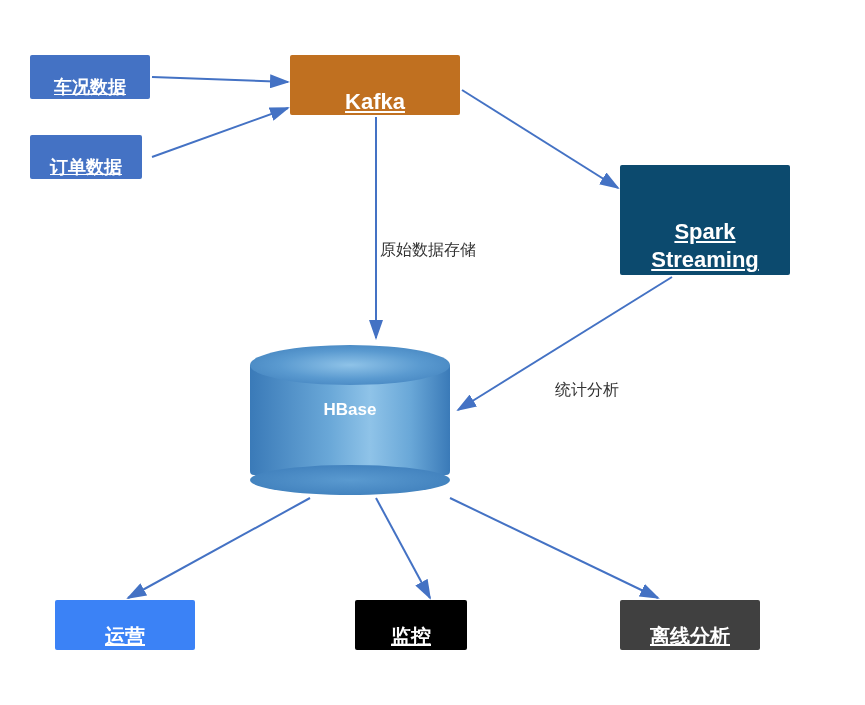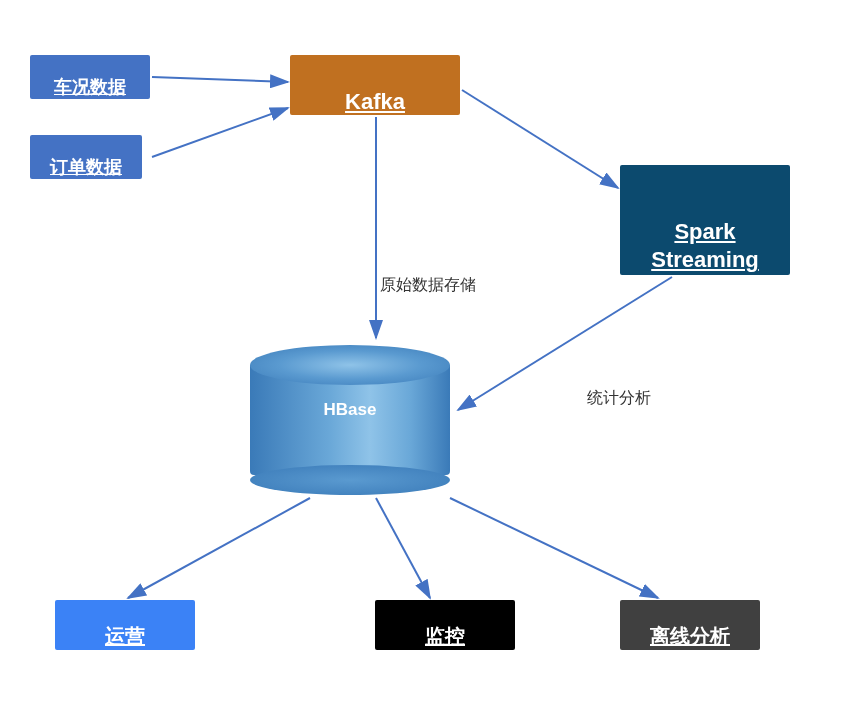--- a/index.html
+++ b/index.html
@@ -145,27 +145,26 @@
       height: 50px;
       background: #3b82f6;
       color: #fff;
       font-size: 20px;
       border-radius: 2px;
     }
 
     .node-jiankong {
       left: 355px;
       top: 600px;
-      width: 140px;
+      width: 112px;
       height: 50px;
       background: #000;
       color: #fff;
       font-size: 20px;
       border-radius: 2px;
-      margin-left: 20px;
     }
 
     .node-lixian {
       left: 620px;
       top: 600px;
       width: 140px;
       height: 50px;
       background: #404040;
       color: #fff;
       font-size: 20px;
@@ -175,27 +174,25 @@
     
     .arrow-label {
       position: absolute;
       font-size: 16px;
       color: #333;
     }
 
     .label-yuanshi {
       left: 380px;
       top: 240px;
-      margin-top: 35px;
     }
 
     .label-tongji {
       left: 555px;
-      top: 388px;
-      margin-left: 32px;
+      top: 380px;
     }
 
     
     .watermark {
       position: absolute;
       bottom: 8px;
       right: 8px;
       font-size: 13px;
       color: #999;
       opacity: 0.7;

